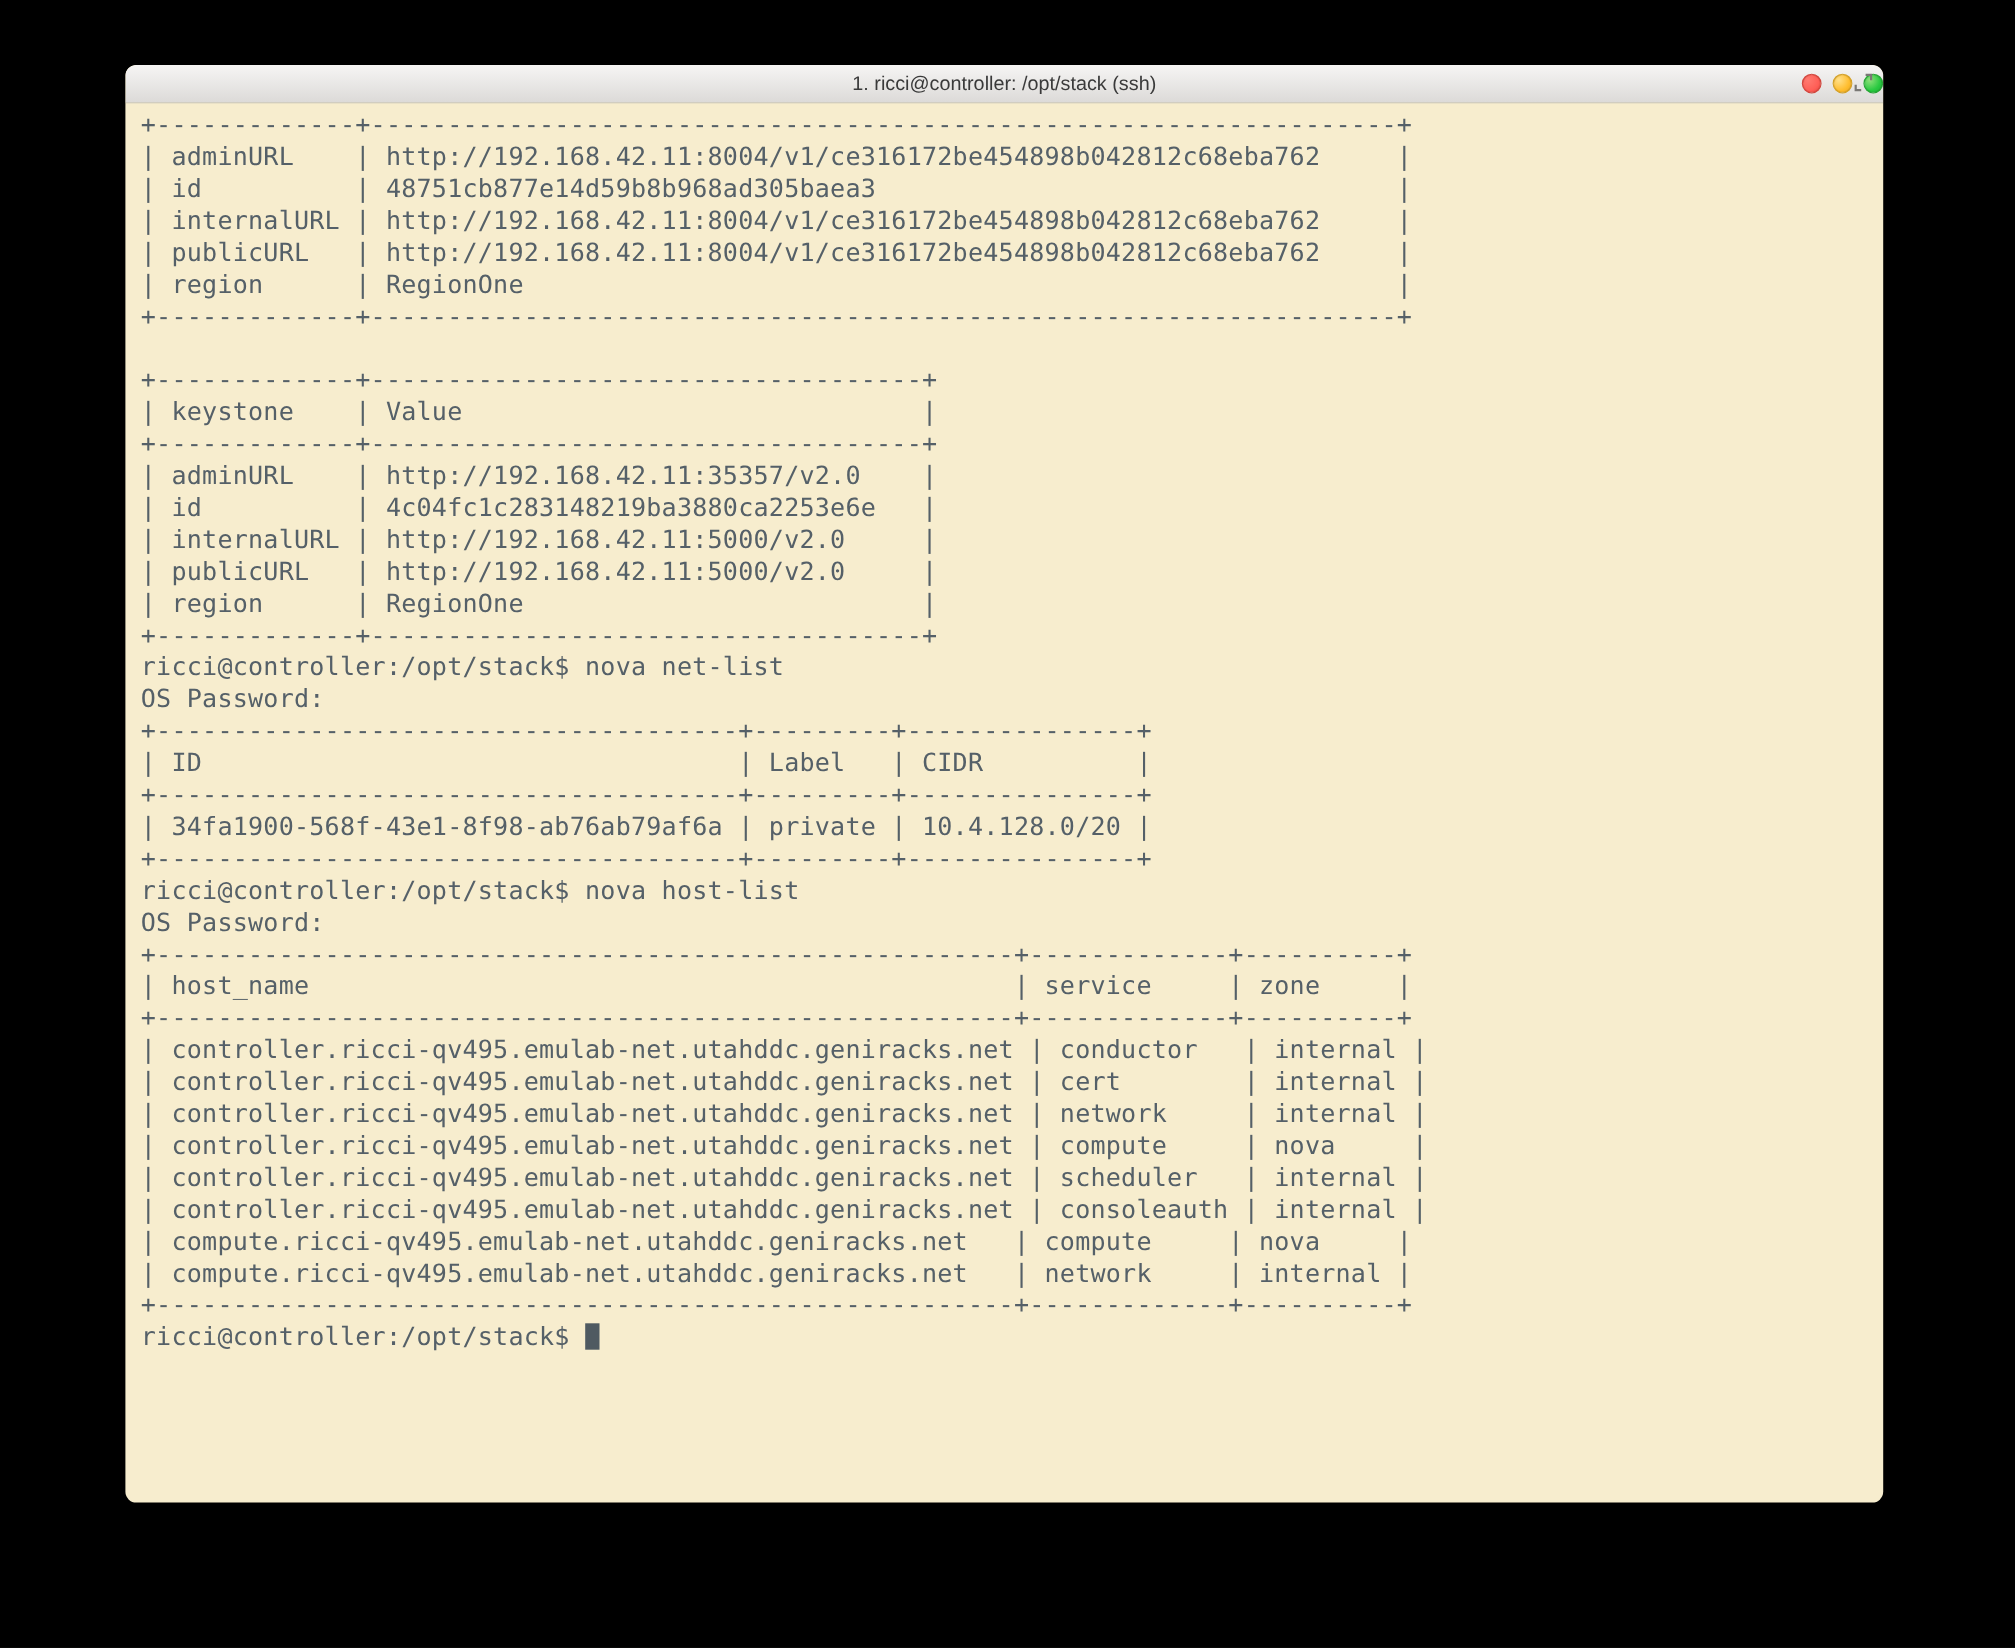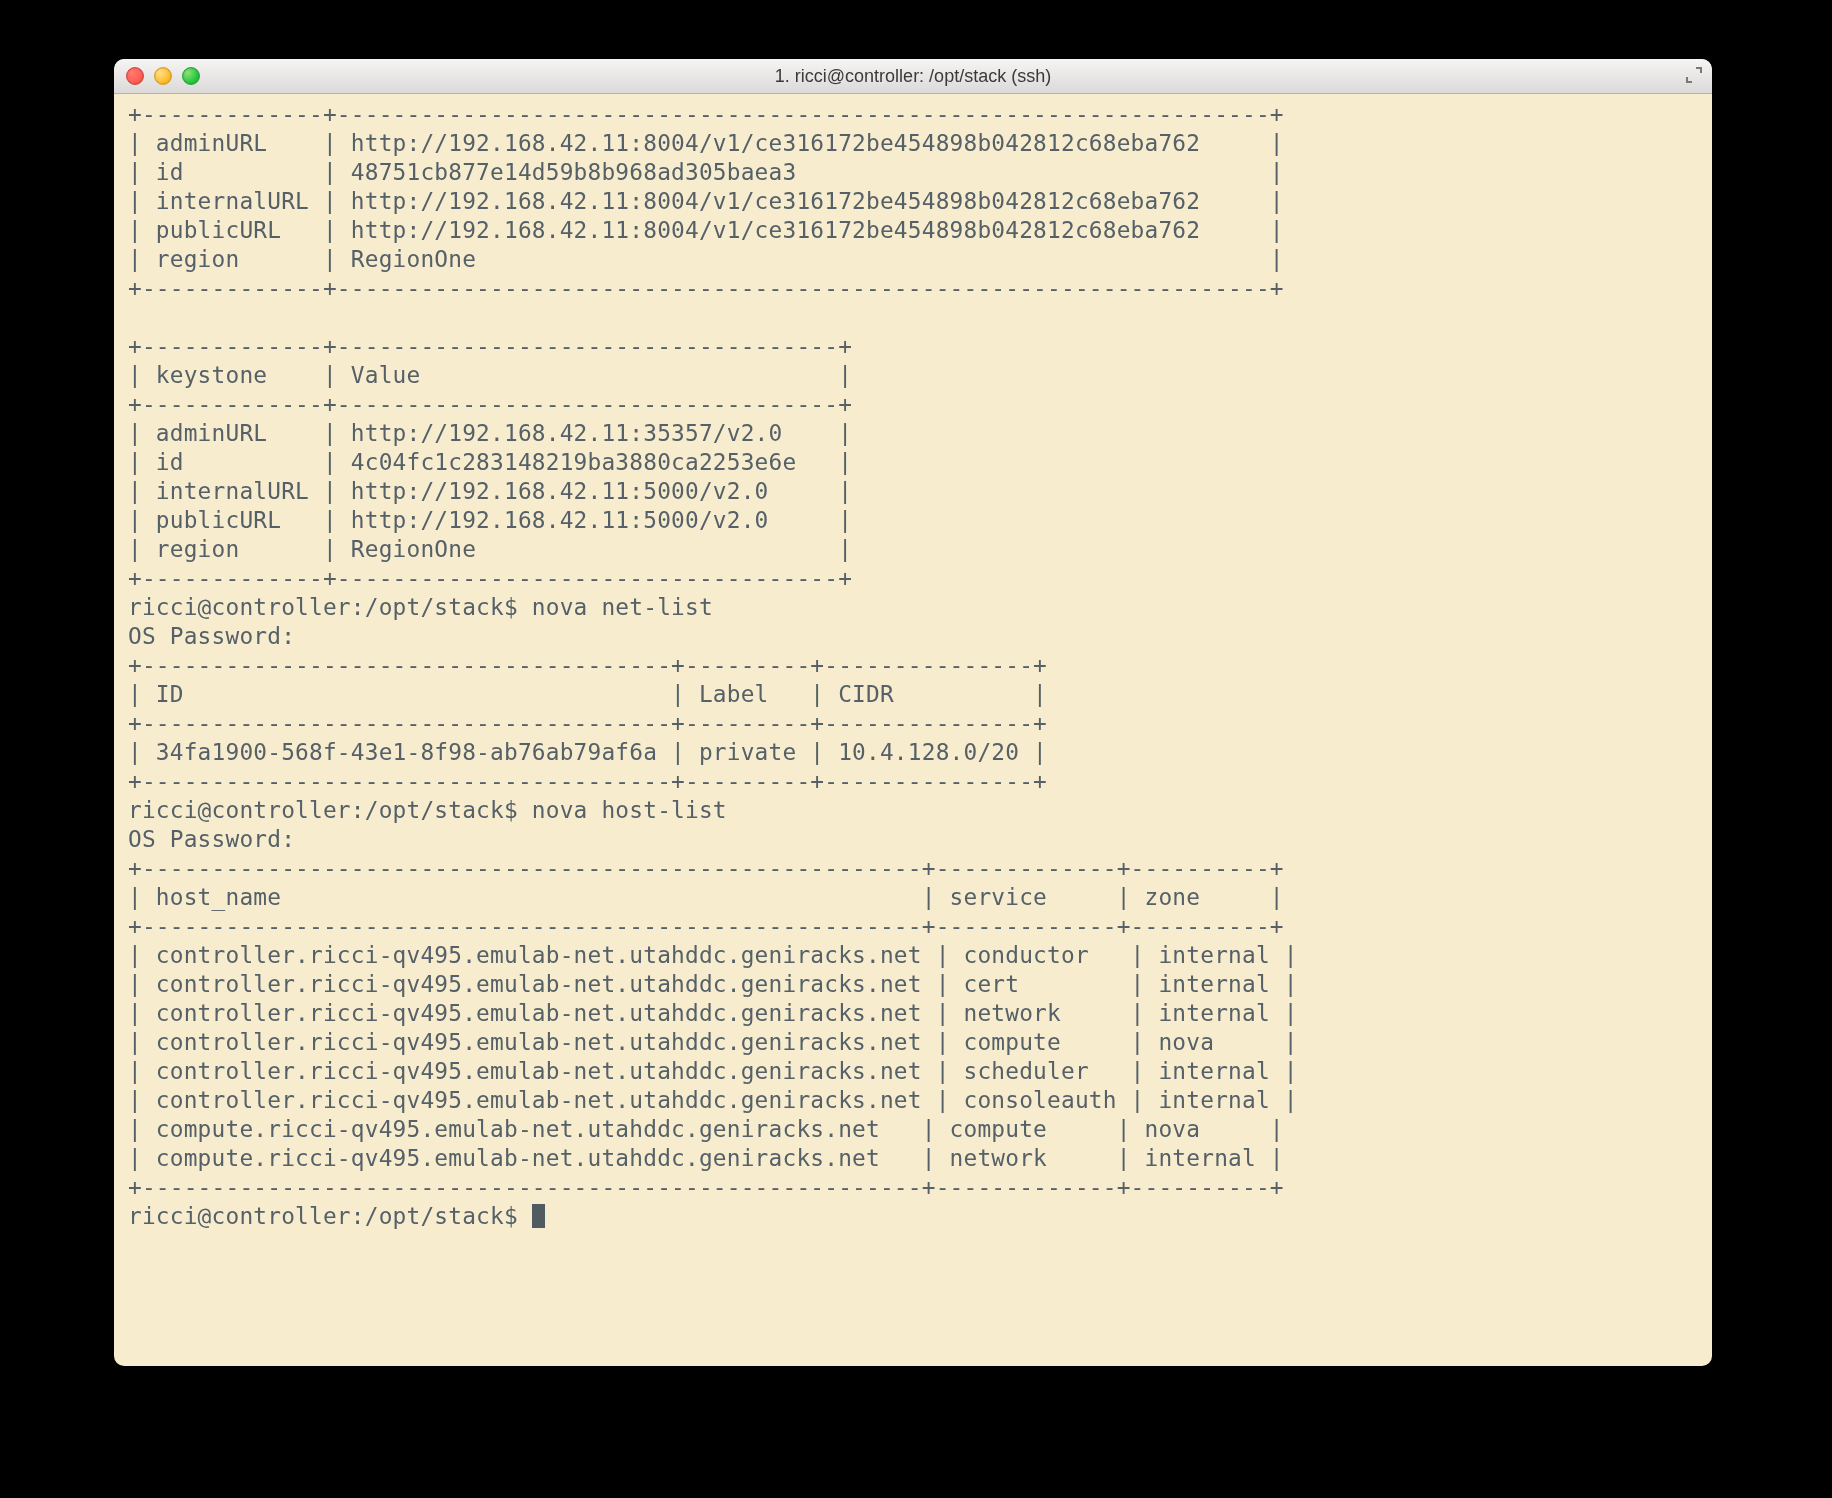--- a/index.html
+++ b/index.html
@@ -20,20 +20,21 @@
   }
   .titlebar {
     height: 34px;
     background: linear-gradient(#f6f5f4, #dcdad8);
     border-bottom: 1px solid #b5b3b1;
     border-top-left-radius: 10px;
     border-top-right-radius: 10px;
     display: flex;
     align-items: center;
     position: relative;
+    justify-content: flex-end;
   }
   .lights {
     display: flex; gap: 10px;
     margin-left: 12px;
   }
   .light {
     width: 16px; height: 16px; border-radius: 50%;
     box-shadow: inset 0 0 1px rgba(0,0,0,.4);
   }
   .red { background: radial-gradient(circle at 30% 30%, #ff7a70, #ff5f57 60%, #e1443a); border:1px solid #d2453c;}

